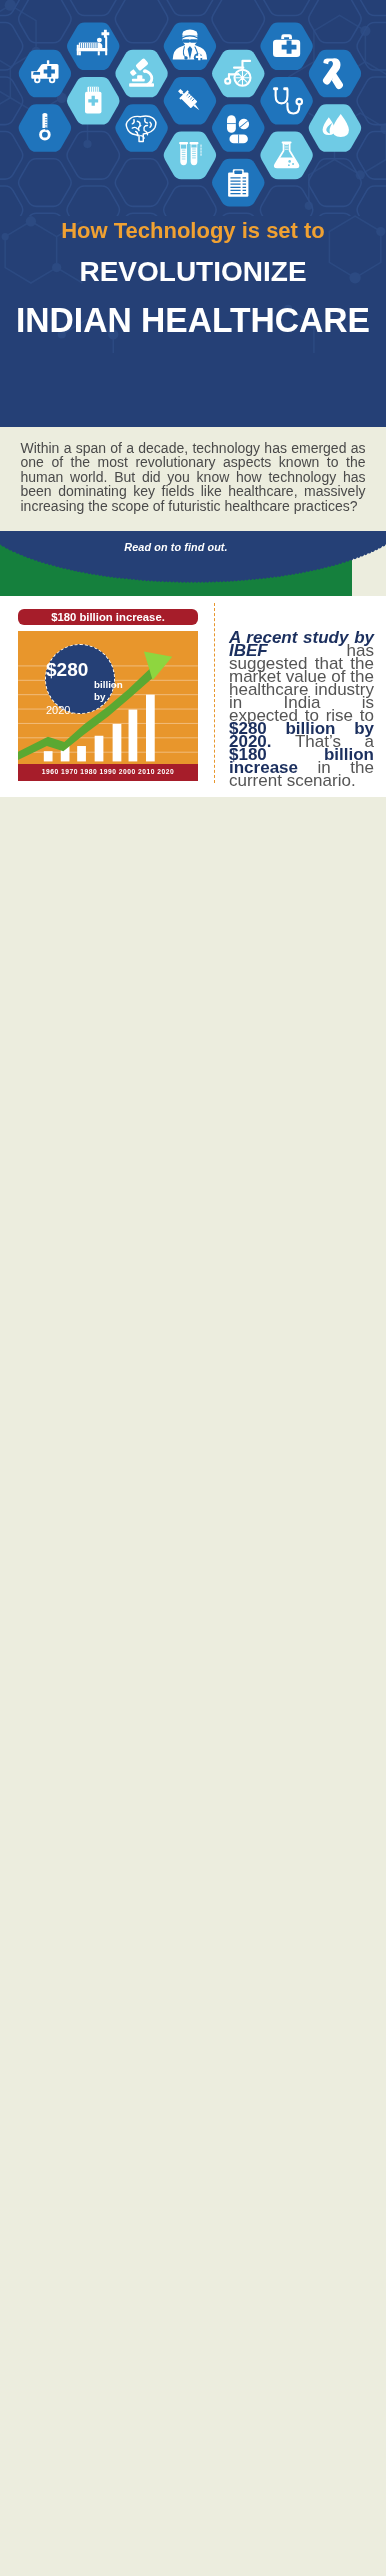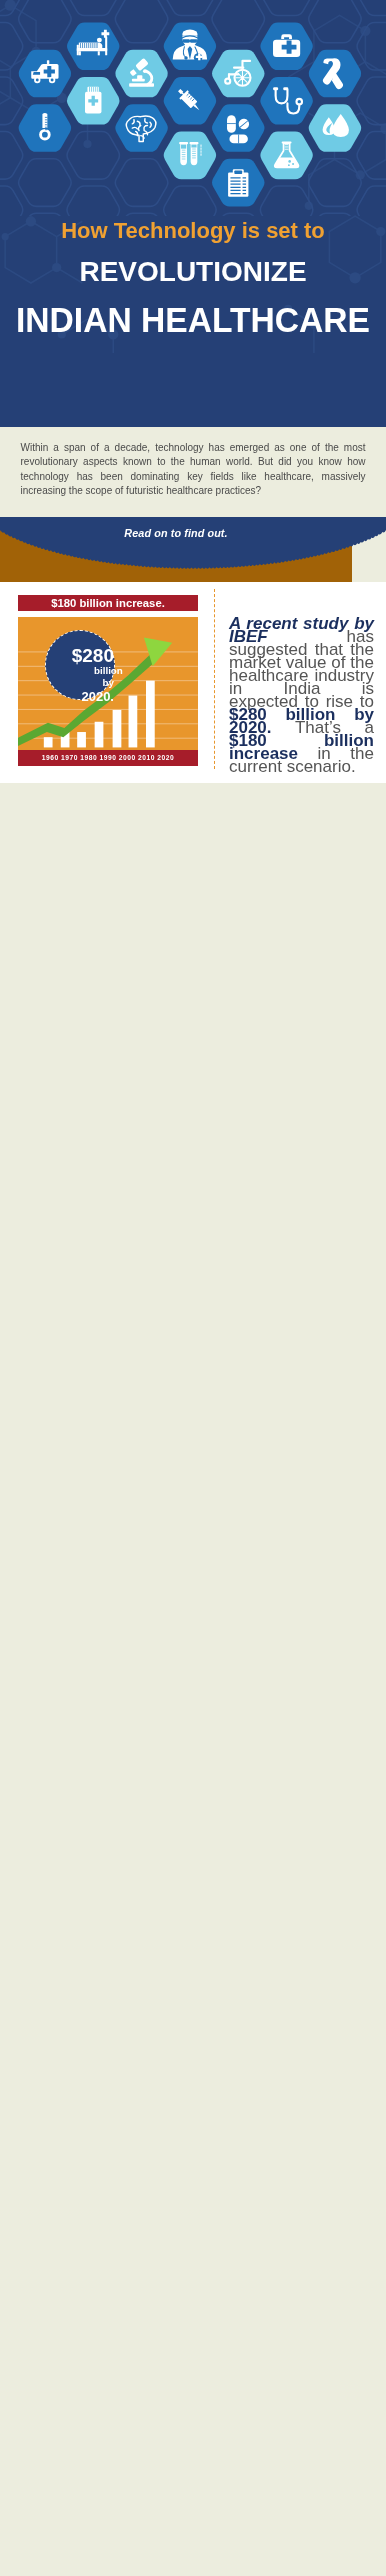--- a/index.html
+++ b/index.html
@@ -10,41 +10,41 @@
   
   .hero { position:relative; width:386px; height:427px; background:#254076; overflow:hidden; }
   .hero-hex { position:absolute; left:0; top:0; width:386px; height:216px; }
   .hero-bg { position:absolute; left:0; top:0; width:386px; height:353px; }
   .hero-title { position:absolute; left:0; right:0; top:208px; text-align:center; }
   .t1 { color:#F0A132; font-size:22px; font-weight:bold; line-height:23px; padding-top:10.8px; }
   .t2 { color:#fff; font-size:28px; font-weight:bold; line-height:42px; padding-top:8.8px;}
   .t3 { color:#fff; font-size:35px; font-weight:bold; line-height:35px; padding-top:9.3px;
         transform:scaleX(.96); }
 
-  .intro { margin:14px auto 0 auto; width:345px; font-size:10px; line-height:14.4px;
+  .intro { margin:14px auto 0 auto; width:345px; font-size:14px; line-height:14.4px;
            color:#4a4a4a; text-align:justify; }
 
   
-  .readon-wrap { position:relative; width:352px; height:65px; margin-top:18px; background:#a16207; }
+  .readon-wrap { position:relative; width:352px; height:65px; margin-top:18px; background:#15803d; }
   .readon-svg { position:absolute; left:0; top:0; width:386px; height:65px; display:block; }
   .readon-wrap span { position:absolute; left:0; right:0; top:10.3px; text-align:center; color:#fff;
                  font-size:10.8px; font-style:italic; font-weight:bold; letter-spacing:0.1px;}
 
   
   .white-sec { background:#fff; width:386px; position:relative; }
   .cap-bar { position:absolute; left:0; width:180px; background:#A61D2A; color:#fff;
-             font-weight:bold; font-size:11.3px; text-align:center; line-height:16px; }
+             font-weight:bold; font-size:11.3px; text-align:center; line-height:16px;border-radius:6px; }
   .chart-box { position:absolute; left:0; width:180px; background:#E8962C; overflow:hidden; }
   .years-bar { position:absolute; left:0; width:180px; background:#A61D2A; color:#fff;
                font-weight:bold; font-size:6.7px; text-align:center; letter-spacing:0.5px; }
-  .badge { position:absolute; border-radius:50%; background:#254076; color:#fff; text-align:right;
+  .badge { position:absolute; border-radius:50%; background:#254076; color:#fff; text-align:left;
            border:1.5px dashed #fff; }
   .badge .b1 { font-size:19px; font-weight:bold; line-height:1; }
   .badge .b2 { font-size:9.8px; font-weight:bold; line-height:1.25;padding-left:48px; }
-  .badge .b3 { font-size:13px; font-weight:bold; line-height:1.25; }
+  .badge .b3 { font-size:11px; font-weight:normal; line-height:1.25; }
   .vdash { position:absolute; border-left:1px dashed #E8962C; }
   .sidetext { position:absolute; font-size:17px; line-height:13px; color:#555; text-align:justify; }
   .sidetext b { color:#1b2f5e; }
   .sidetext i { color:#1b2f5e; font-style:italic; font-weight:bold; }
 </style>
 </head>
 <body>
 
 <div class="page">
 

